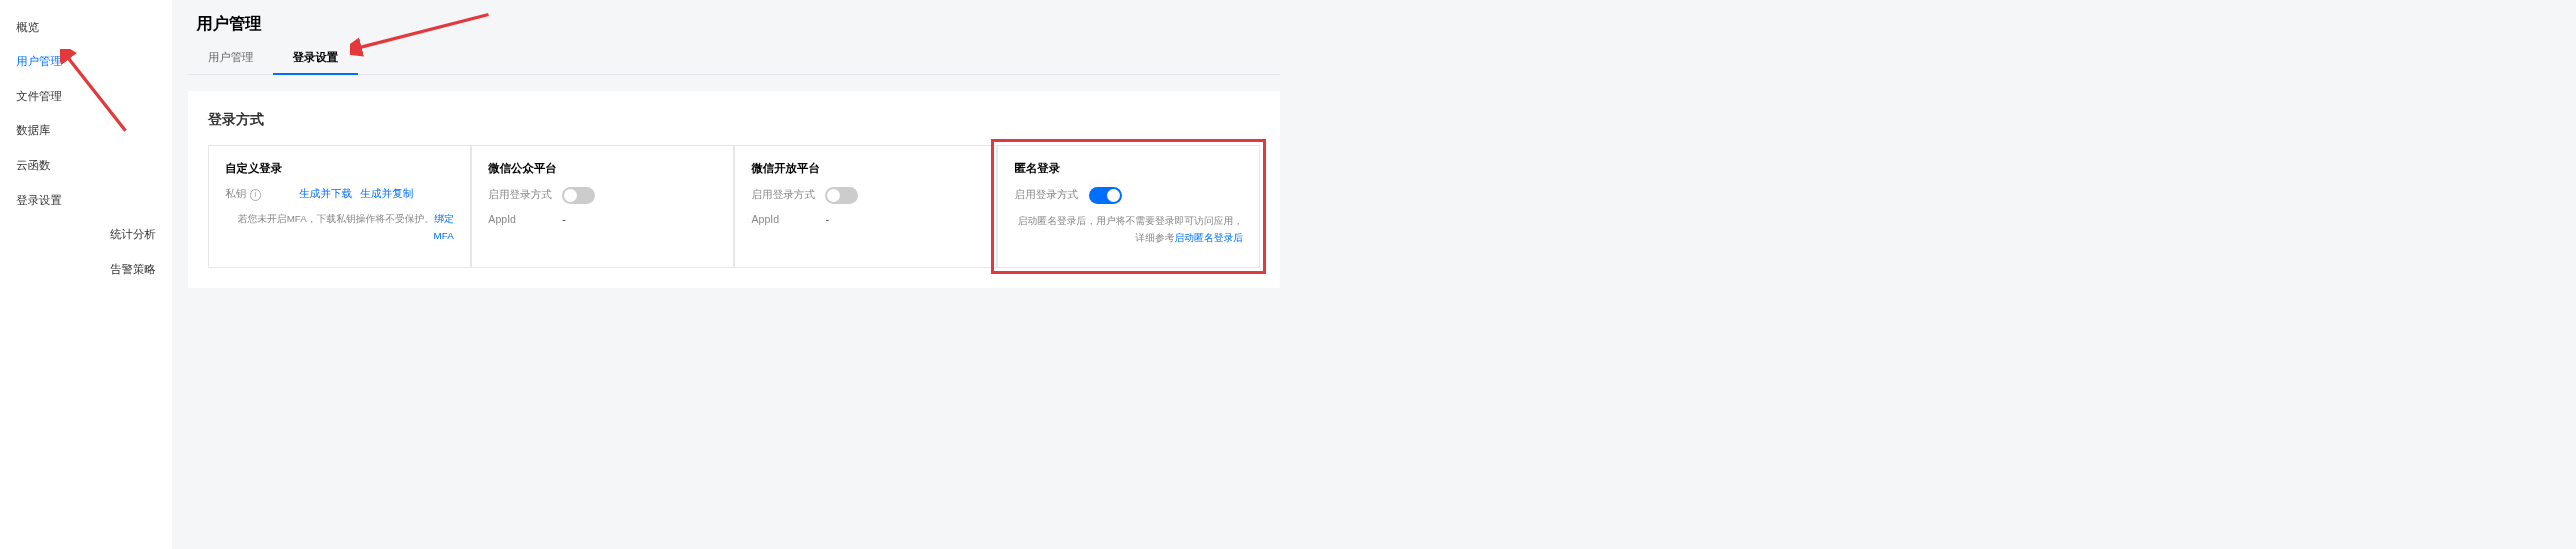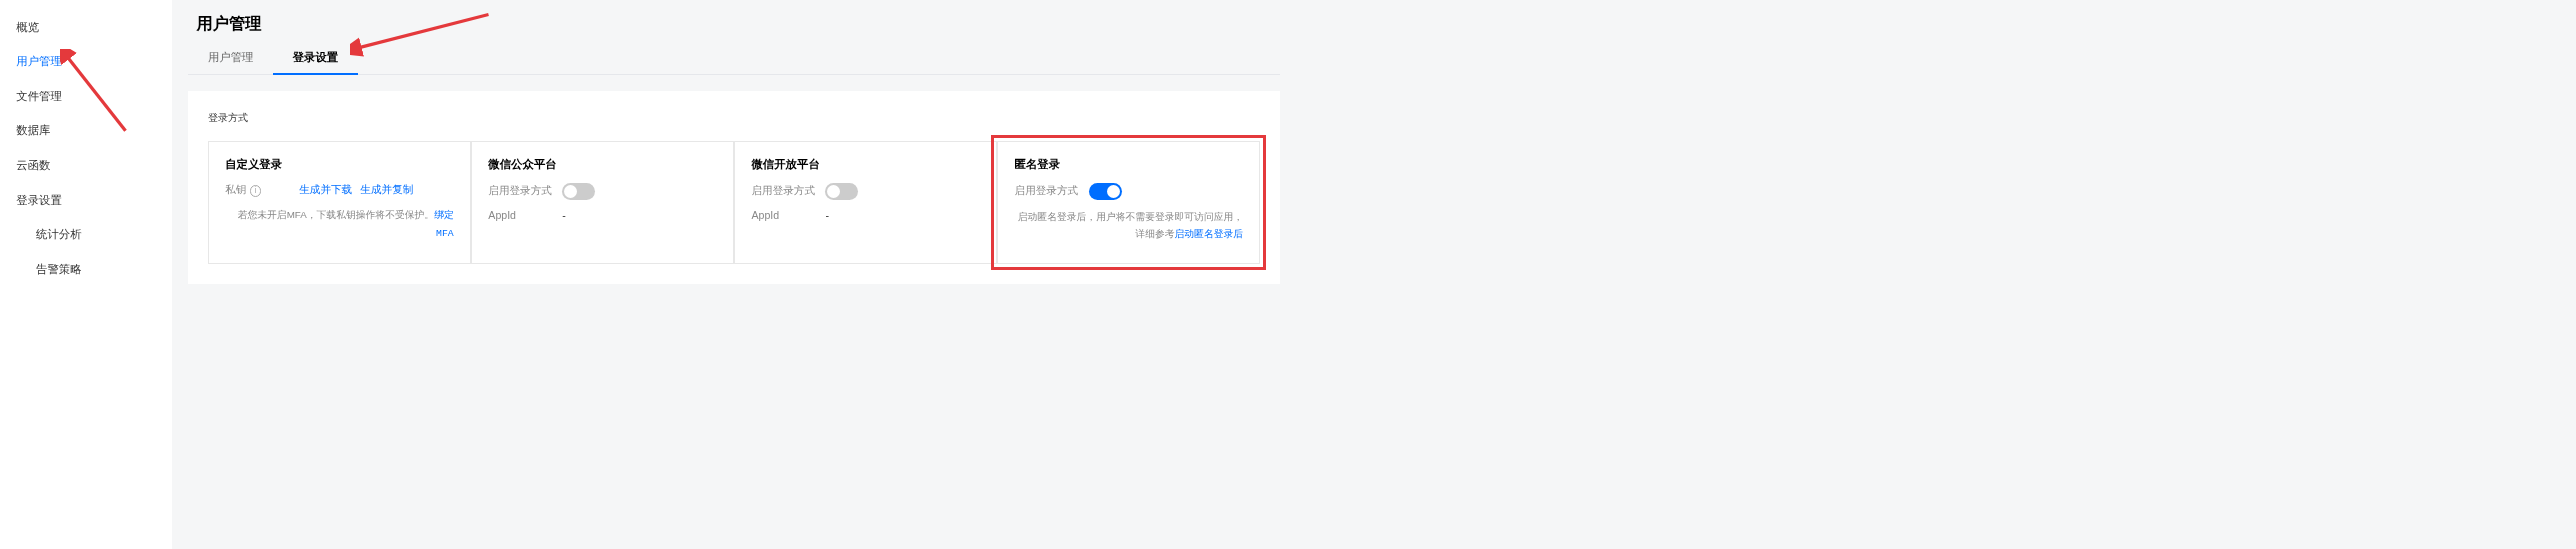--- a/index.html
+++ b/index.html
@@ -1,39 +1,39 @@
 <!DOCTYPE html>
 <html style="font-size:13px"><head>
 <meta charset="utf-8">
 <style>
   * { box-sizing: border-box; margin: 0; padding: 0; }
   body { font-family: -apple-system, BlinkMacSystemFont, "Segoe UI", "PingFang SC", "Microsoft YaHei", sans-serif; background: #f5f6f7; color: #333; font-size: 11.4px; }
   .page { display: flex; width: 2293px; height: 549px; }
   .sidebar { width: 172px; background: #fff; padding-top: 9.8px; }
   .sidebar-item { padding: 9.8px 16.3px; font-size: 11.4px; color: #333; cursor: pointer; display:flex; align-items:center; justify-content:space-between; }
   .sidebar-item.active { color: #006eff; font-weight: 500; }
-  .sidebar-sub { padding-left: 36px; }
+  .sidebar-sub { padding-left: 36px; justify-content: flex-end; }
   .chevron { width:9.8px; height:9.8px; display:inline-block; }
   .chevron svg { width:100%; height:100%; }
   .main { flex: 1; padding: 0 0 16.3px 16.3px; background:#f5f6f7; width: 1108px; flex: none; }
   .main-right-blank { flex:1; background:#f5f6f7; }
   .page-title { font-size: 16.3px; font-weight: 600; padding: 13px 0 6.5px 8.2px; color:#000; }
   .tabs { display:flex; border-bottom: 0.8px solid #e5e7eb; margin-bottom: 16.3px; }
   .tab { padding: 8.2px 19.6px; font-size: 11.4px; color: #666; cursor:pointer; }
   .tab.active { color:#000; font-weight:600; border-bottom: 2.5px solid #006eff; margin-bottom:-0.8px; }
   .panel { background:#fff; padding: 19.6px; }
-  .panel-title { font-size: 10px; font-weight:400; margin-bottom: 16.3px; }
+  .panel-title { font-size: 14px; font-weight:700; margin-bottom: 16.3px; }
   .card-row { display:flex; gap: 0; }
   .card { flex:1; border:0.8px solid #e7e7e7; padding: 14.7px 16.3px; min-height: 123px; background:#fff; }
   .card.highlight { outline: 3.3px solid #e4393c; outline-offset: 3.3px; }
   .card-title { font-size: 11.4px; font-weight:600; margin-bottom: 11.4px; color:#000; }
   .field { display:flex; align-items:center; margin-bottom: 9.8px; font-size: 10.6px; color:#666; }
   .field-label { min-width: 74px; color:#888; }
   .field-val { color:#333; }
-  .link { color:#006eff; cursor:pointer; margin-right: 8.2px; font-family: Liberation Mono, monospace; }
+  .link { color:#006eff; cursor:pointer; margin-right: 8.2px; }
   .desc { font-size: 9.8px; color:#888; line-height: 1.7; margin-top: 4.9px; text-align: right; }
   .info-icon { display:inline-flex; width:11.4px; height:11.4px; border:0.8px solid #aaa; border-radius:50%; font-size:8.2px; align-items:center; justify-content:center; color:#aaa; margin-left:3.3px; }
   .toggle { width: 33px; height: 16.3px; border-radius: 16.3px; background:#ccc; position:relative; display:inline-block; cursor:pointer; }
   .toggle::after { content:""; position:absolute; width:13px; height:13px; background:#fff; border-radius:50%; top:1.6px; left:1.6px; transition: left .2s; }
   .toggle.on { background:#006eff; }
   .toggle.on::after { left:18px; }
   
   .arrow1, .arrow2 { position:absolute; pointer-events:none; }
   .arrow1 { left: 60px; top: 49px; }
   .arrow2 { left: 350px; top: 8.2px; }

